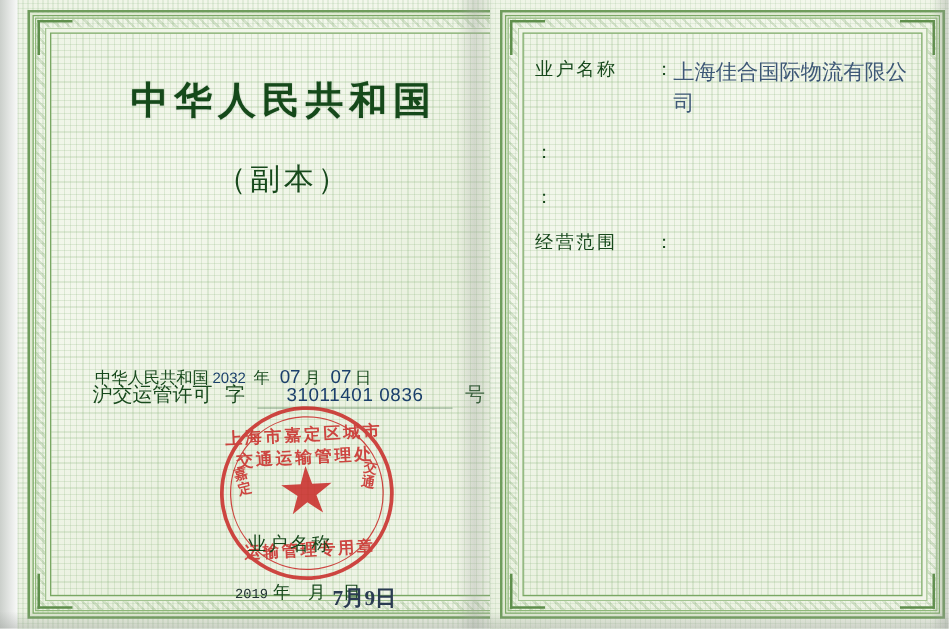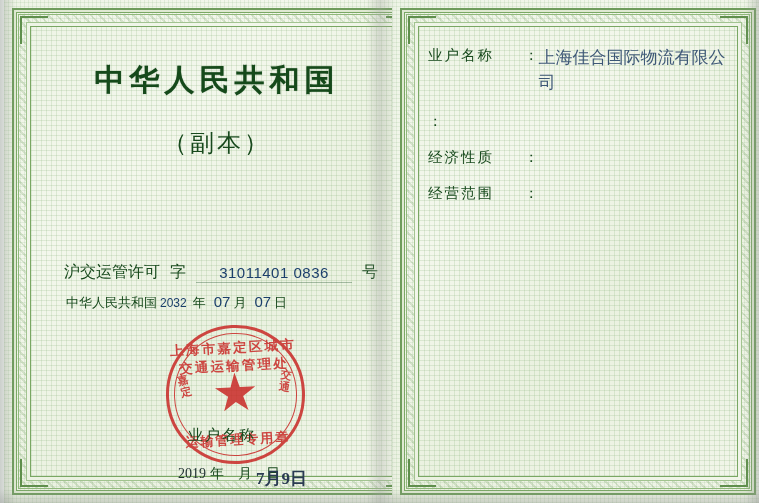--- a/index.html
+++ b/index.html
@@ -24,21 +24,21 @@
     position: absolute;
     top: 0;
     height: 503px;
     background:
       repeating-linear-gradient(0deg, rgba(120,170,110,0.14) 0px, rgba(120,170,110,0.14) 1px, rgba(255,255,255,0) 1px, rgba(255,255,255,0) 4px),
       repeating-linear-gradient(90deg, rgba(120,170,110,0.14) 0px, rgba(120,170,110,0.14) 1px, rgba(255,255,255,0) 1px, rgba(255,255,255,0) 4px),
       linear-gradient(135deg, #eef4e6 0%, #f3f7ec 30%, #eaf1e0 60%, #f1f5e9 100%);
     padding-left: 17px;
   }
   .page-left {
-    left: 4px;
+    left: 14px;
     width: 409px;
   }
   .page-right {
     left: 392px;
     width: 355px;
   }
   
   .frame-outer {
     position: absolute;
     inset: 8px 8px 8px 8px;
@@ -124,21 +124,21 @@
     position: absolute;
     left: 26px;
     right: 18px;
     top: 232px;
     display: flex;
     align-items: flex-end;
     font-family: "Liberation Serif", serif;
     font-size: 16px;
     color: #17491c;
   }
-  .lic-label { white-space: nowrap; }
+  .lic-label { white-space: nowrap; margin-top: 44px; }
   .lic-zi { margin: 0 10px; }
   .lic-number {
     flex: 1;
     text-align: center;
     font-family: "Liberation Sans", sans-serif;
     font-size: 15px;
     letter-spacing: 0.5px;
     color: #1b3f6b;
     border-bottom: 1px solid rgba(30,80,40,0.35);
     padding-bottom: 1px;
@@ -238,21 +238,21 @@
     position: absolute;
     left: 140px;
     right: 24px;
     top: 435px;
     display: flex;
     align-items: baseline;
     font-family: "Liberation Serif", serif;
     font-size: 14px;
     color: #17491c;
   }
-  .date-row .d-year { color: #233; font-family: Liberation Serif, serif; font-size: 14px; }
+  .date-row .d-year { color: #233; font-family: Liberation Mono, monospace; font-size: 11px; }
   .date-row .d-unit { margin: 0 10px 0 4px; }
   .date-row .d-hand {
     position: absolute;
     left: 78px;
     top: 2px;
     font-family: "Liberation Serif", serif;
     font-size: 17px;
     color: #2a3b52;
     font-weight: bold;
   }
@@ -389,21 +389,20 @@
         <span class="f-label">业户名称</span>
         <span class="f-colon">：</span>
         <span class="f-value">上海佳合国际物流有限公司</span>
       </div>
 
       <div class="field wide">
         <span class="f-colon">：</span>
       </div>
 
       <div class="field">
-        <span class="f-label">经济性质</span>
         <span class="f-colon">：</span>
       </div>
 
       <div class="field">
         <span class="f-label">经营范围</span>
         <span class="f-colon">：</span>
       </div>
 
     </div>
   </div>

